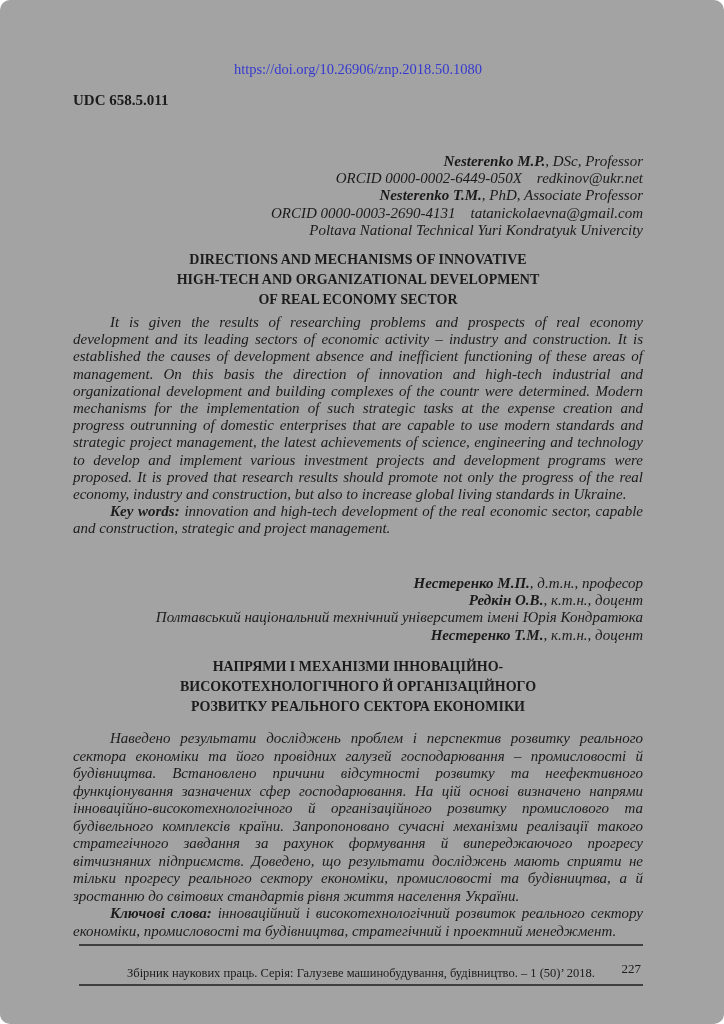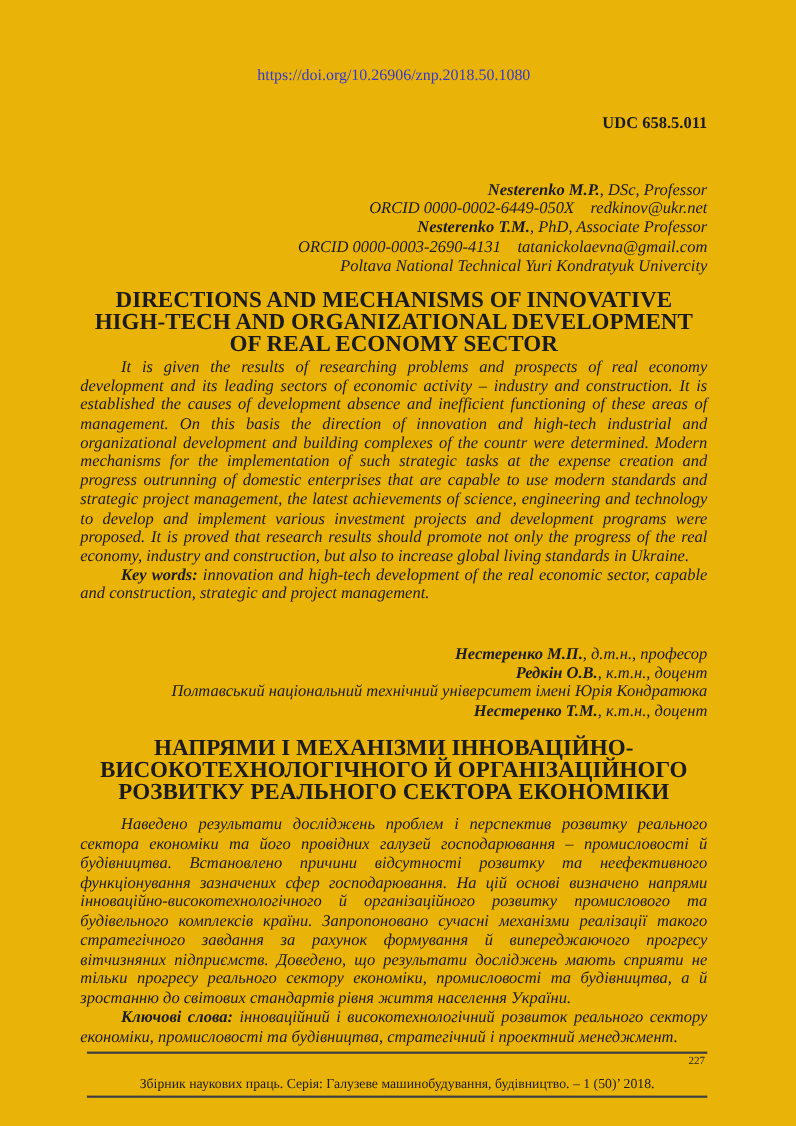--- a/index.html
+++ b/index.html
@@ -4,67 +4,67 @@
 <style>
   html, body {
     margin: 0;
     padding: 0;
     background: #ffffff;
   }
   .sheet {
     position: relative;
     width: 724px;
     height: 1024px;
-    background: #eab308;
+    background: #a3a3a3;
     color: #1b1b1b;
     font-family: "Liberation Serif", "DejaVu Serif", serif;
     overflow: hidden;
+    border-radius: 10px;
   }
   .content {
     margin-left: 73px;
     width: 570px;
   }
   .doi-row {
     padding-top: 61px;
     text-align: center;
     font-size: 14.5px;
     line-height: 17px;
   }
   .doi-link {
     color: #3539cf;
     text-decoration: none;
     cursor: pointer;
   }
   .udc {
-    margin-top: 26px;
+    margin-top: 14px;
     font-weight: bold;
     font-size: 15px;
     line-height: 17px;
-    text-align: right;
   }
   .authors {
     text-align: right;
     font-style: italic;
     font-size: 15px;
     margin-top: 44px;
   }
   .authors .line {
     line-height: 17.2px;
     white-space: pre-wrap;
   }
   .authors-uk .line {
     line-height: 17.4px;
   }
   .authors .bname {
     font-weight: bold;
   }
   .title {
     text-align: center;
     font-weight: bold;
-    font-size: 21px;
+    font-size: 14px;
   }
   .title .tline {
     line-height: 20px;
   }
   .title-en { margin-top: 11px; }
   .title-uk { margin-top: 13px; }
   .para {
     font-style: italic;
     font-size: 15px;
     line-height: 17.2px;
@@ -85,22 +85,22 @@
     border-top: 2px solid #3f3f3f;
     border-bottom: 2px solid #3f3f3f;
     padding: 20px 0 4px 0;
     font-size: 12.5px;
     line-height: 14px;
     text-align: center;
   }
   .footer .page-num {
     position: absolute;
     right: 2px;
-    top: 0;
-    font-size: 10px;
+    top: 16px;
+    font-size: 13px;
   }
 </style>
 </head>
 <body>
 
 <div class="sheet">
   <div class="content">
 
     <div class="doi-row">
       <a class="doi-link">https://doi.org/10.26906/znp.2018.50.1080</a>

